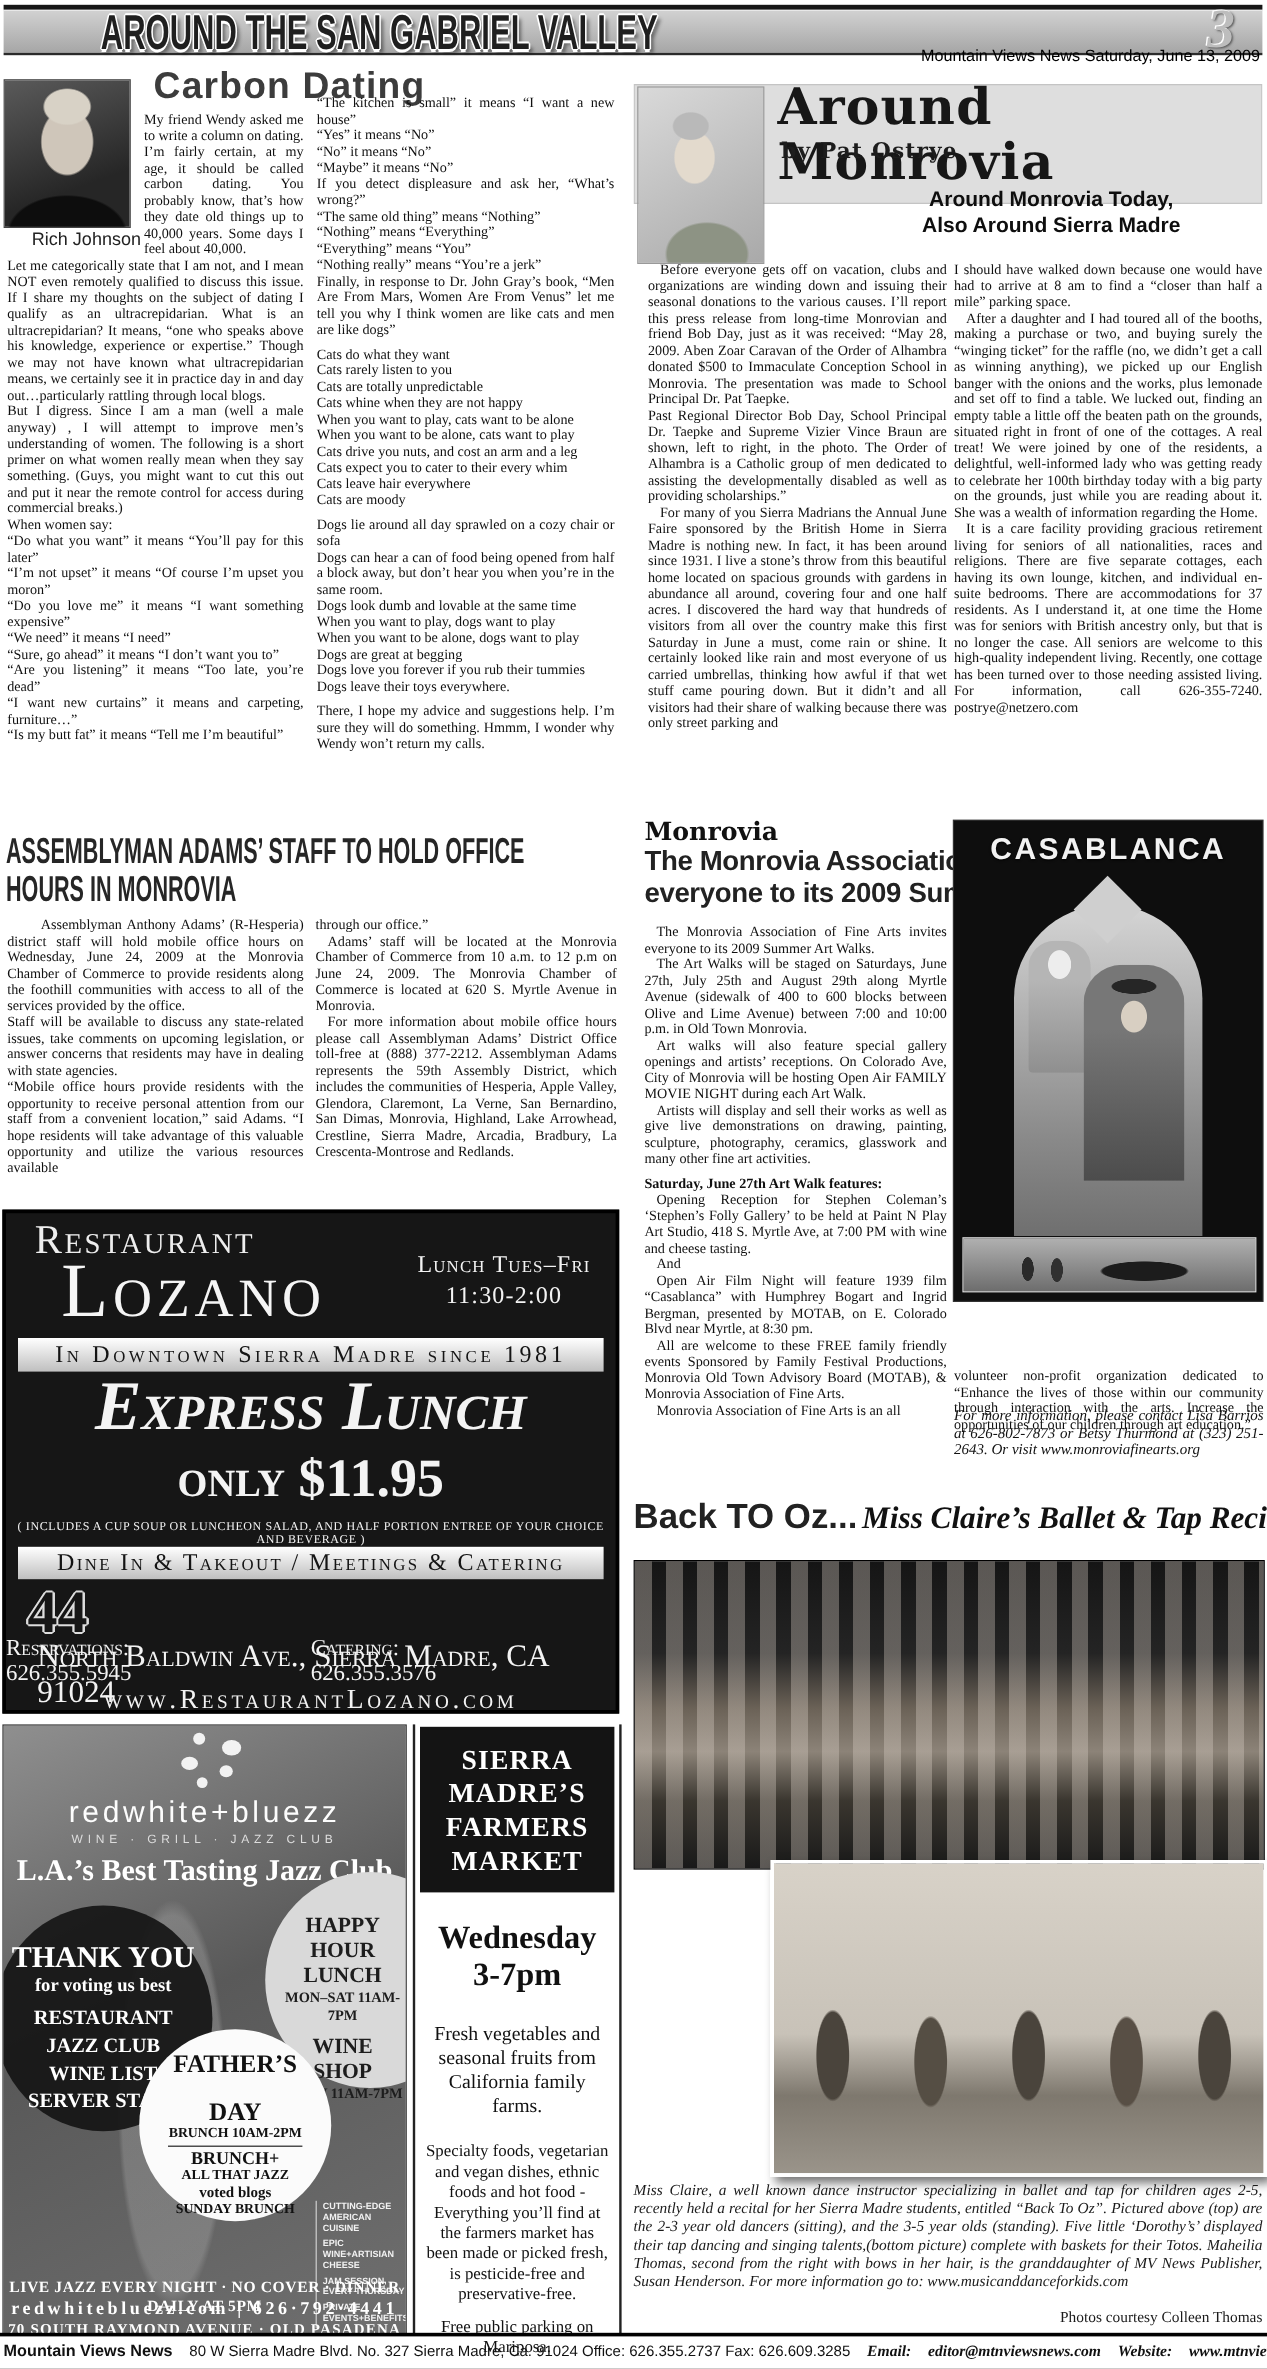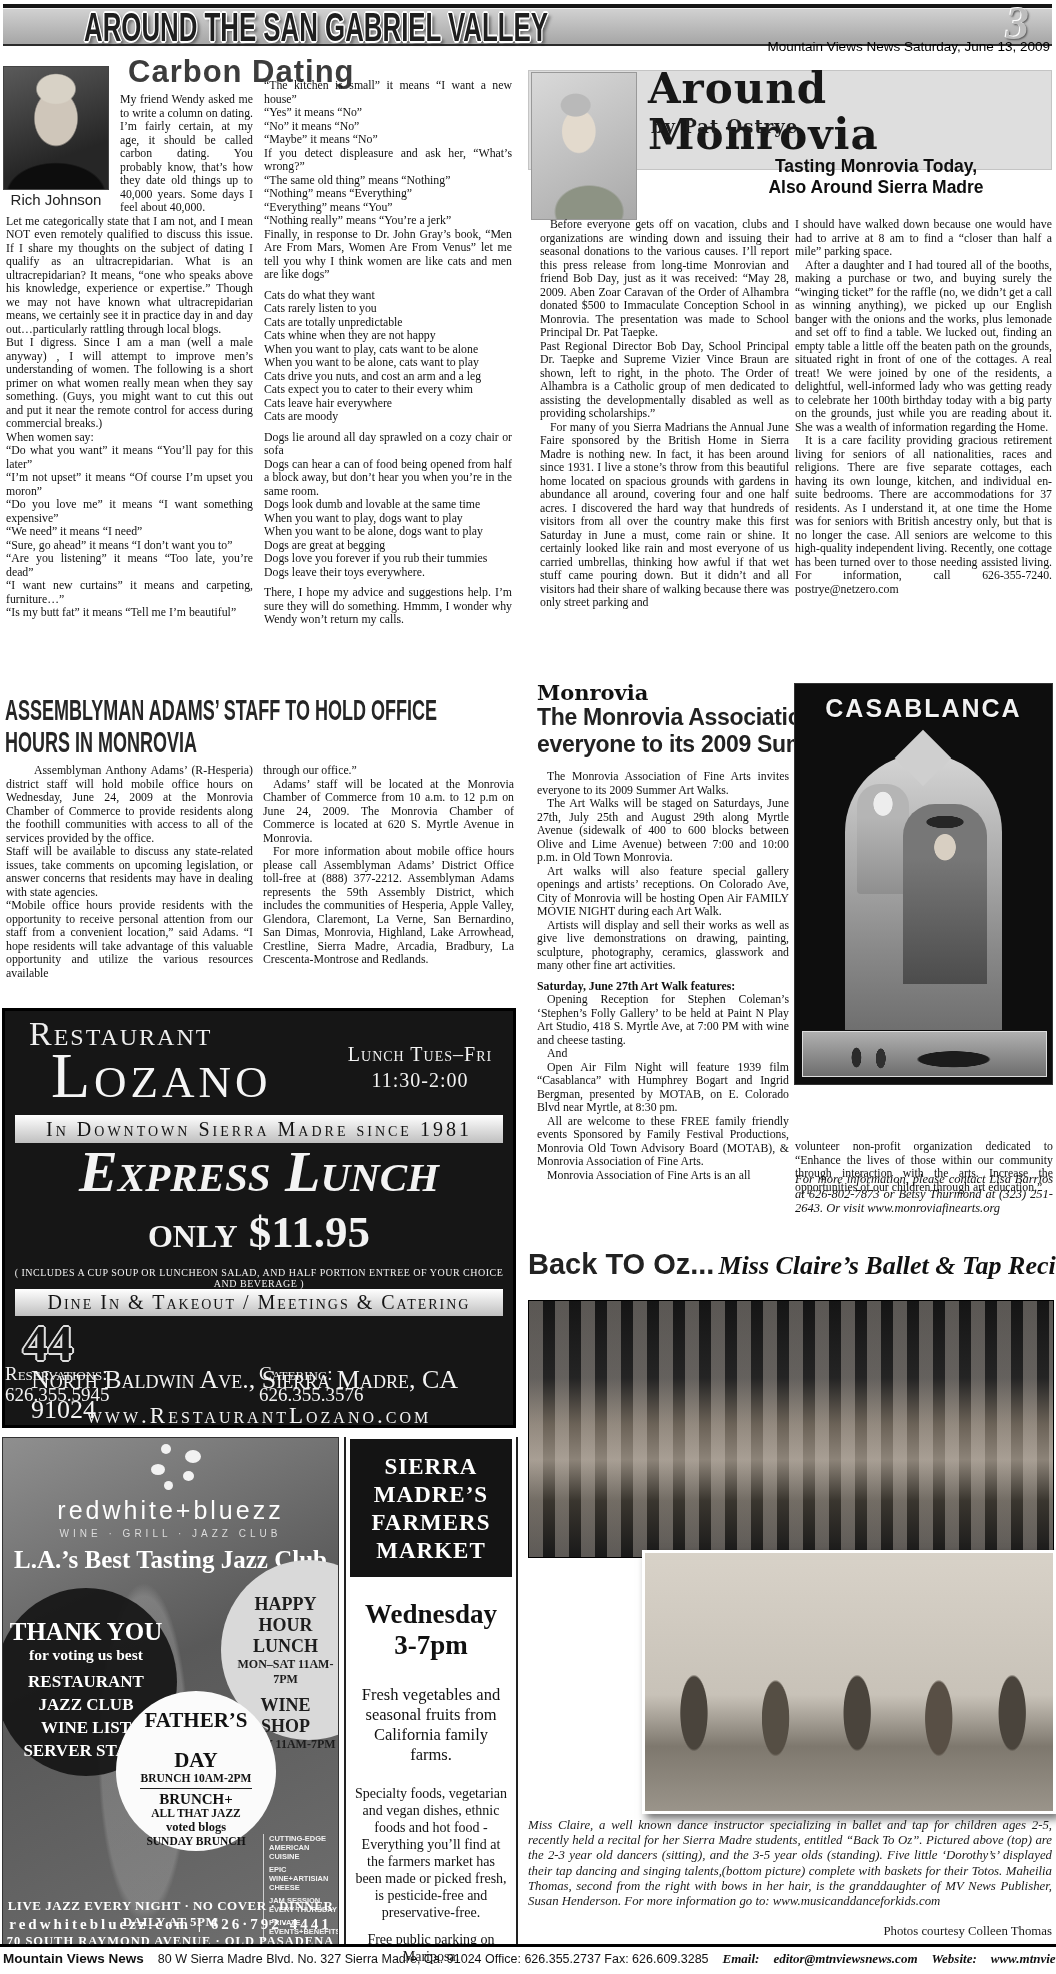--- a/index.html
+++ b/index.html
@@ -33,21 +33,21 @@
   
   .cd-headline{position:absolute;left:128px;top:54px;font-family:"Liberation Sans",sans-serif;
     font-weight:bold;font-size:31px;color:#3c3c3c;letter-spacing:1px;}
   .cd-photo{position:absolute;left:3px;top:66px;width:104px;height:122px;
     background:
       radial-gradient(ellipse 34px 26px at 50% 18%, #d8d2c6 55%, rgba(0,0,0,0) 60%),
       radial-gradient(ellipse 36px 46px at 50% 42%, #cfc6ba 58%, rgba(0,0,0,0) 62%),
       radial-gradient(ellipse 80px 52px at 50% 105%, #0d0d0d 60%, rgba(0,0,0,0) 63%),
       linear-gradient(160deg,#5a5a5a,#262626 70%);
     border:1px solid #444;}
-  .cd-caption{position:absolute;left:3px;top:191px;width:106px;text-align:center;
+  .cd-caption{position:absolute;left:19px;top:191px;width:106px;text-align:center;
     font-family:"Liberation Sans",sans-serif;font-size:15px;color:#222;}
   .cd-col1{position:absolute;left:6px;top:93px;width:247px;}
   .cd-photo-spacer{float:left;width:114px;height:112px;}
   .cd-col2{position:absolute;left:264px;top:79px;width:248px;}
 
   
   .am-box{position:absolute;left:528px;top:70px;width:524px;height:100px;background:#dedede;
     box-shadow:inset 0 0 0 1px #c4c4c4;}
   .am-photo{position:absolute;left:531px;top:72px;width:104px;height:146px;
     background:
@@ -289,21 +289,21 @@
       </div>
     <div class="gap"></div>
     <div class="para">There, I hope my advice and suggestions help. I’m sure they will do something. Hmmm, I wonder why Wendy won’t return my calls.</div>
   </div>
 
   <div class="am-box"></div>
   <div class="am-photo"></div>
   <div class="am-logo">Around Monrovia</div>
   <div class="am-byline">by Pat Ostrye</div>
   <div class="am-subhead">
-    <div>Tasting Monrovia Today,</div>
+    <div>Around Monrovia Today,</div>
     <div>Also Around Sierra Madre</div>
   </div>
   <div class="am-colA bt">
     <div class="para ind">Before everyone gets off on vacation, clubs and organizations are winding down and issuing their seasonal donations to the various causes.  I’ll report this press release from long-time Monrovian and friend Bob Day, just as it was received: “May 28, 2009.  Aben Zoar Caravan of the Order of Alhambra donated $500 to Immaculate Conception School in Monrovia.   The presentation was made to School Principal Dr. Pat Taepke.</div>
     <div class="para">Past Regional Director Bob Day, School Principal Dr. Taepke and Supreme Vizier Vince Braun are shown, left to right, in the photo.  The Order of Alhambra is a Catholic group of men dedicated to assisting the developmentally disabled as well as providing scholarships.”</div>
     <div class="para ind">For many of you Sierra Madrians the Annual June Faire sponsored by the British Home in Sierra Madre is nothing new.  In fact, it has been around since 1931.  I live a stone’s throw from this beautiful home located on spacious grounds with gardens in abundance all around, covering four and one half acres.  I discovered the hard way that hundreds of visitors  from all over the country make this first Saturday in June a must, come rain or shine.  It certainly looked like rain and most everyone of us carried umbrellas, thinking how awful if that wet stuff came pouring down.  But it didn’t and all visitors had their share of walking because there was only street parking and</div>
   </div>
   <div class="am-colB bt">
     <div class="para">I should have walked down because one would have had to arrive at 8 am to find a “closer than half a mile” parking space.</div>
     <div class="para ind">After a daughter and I had toured all of the booths, making a purchase or two, and buying surely the “winging ticket” for the raffle (no, we didn’t get a call as winning anything), we picked up our English banger with the onions and the works, plus lemonade and set off to  find a table. We lucked out, finding an empty table a little off the beaten path on the grounds, situated right in  front of one of the cottages. A real treat!  We were joined by one of the residents, a delightful, well-informed lady who was getting ready to celebrate her 100th birthday today with a big party on the grounds, just while you are reading about it.  She was a wealth of information regarding the Home.</div>

